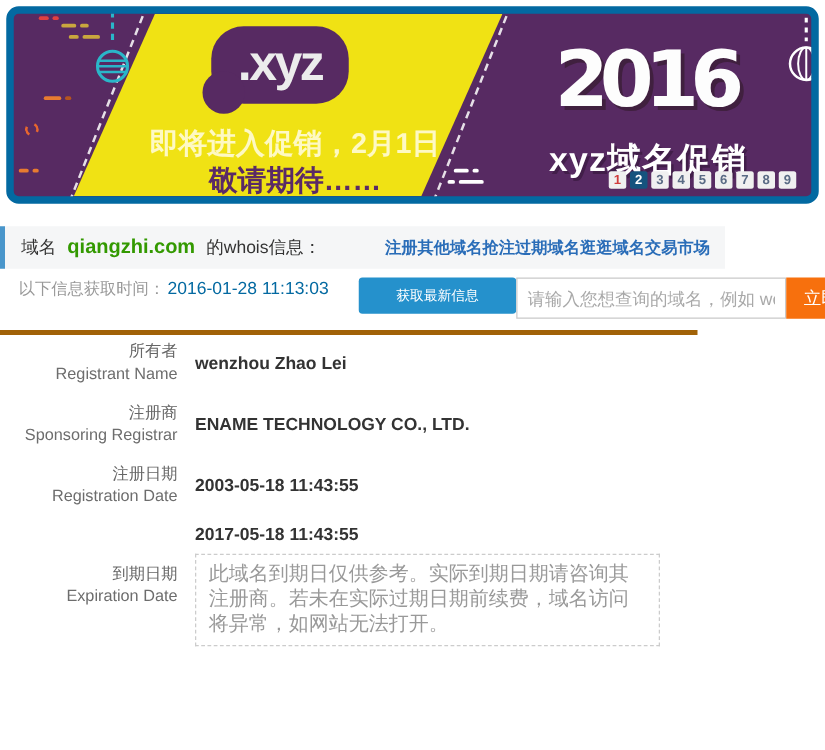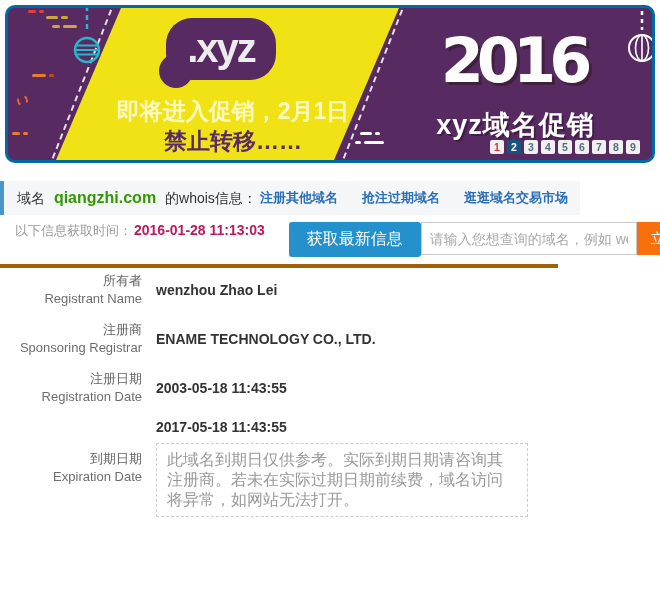--- a/index.html
+++ b/index.html
@@ -1,21 +1,21 @@
 <!DOCTYPE html>
 <html><head>
 <meta charset="utf-8">
 <style>
   * { box-sizing: border-box; margin: 0; padding: 0; }
   html, body { width: 660px; height: 600px; background: #fff; overflow: hidden;
     font-family: "Liberation Sans", "DejaVu Sans", sans-serif; }
 
   
   .banner { position: absolute; left: 5px; top: 5px; width: 650px; height: 158px;
-    background: #572a62; border: 3px solid #0369a1; border-radius: 10px;
+    background: #572a62; border: 6px solid #0369a1; border-radius: 10px;
     overflow: hidden; cursor: pointer; }
   .yellow-wedge { position: absolute; left: 0; top: 0; width: 100%; height: 100%;
     background: #f0e214; clip-path: polygon(113px 0, 391px 0, 326px 100%, 48px 100%); }
   .diag { position: absolute; top: -8px; height: 180px; width: 0;
     border-left: 2px dashed rgba(255,255,255,.85); transform: rotate(21.5deg);
     transform-origin: top left; }
   .diag.left  { left: 106px; }
   .diag.right { left: 397px; }
 
   .xyz-blob { position: absolute; left: 158px; top: 10px; width: 110px; height: 62px;
@@ -49,32 +49,32 @@
     border: 2px solid transparent; border-left-color: #e8662e; border-right-color: #e8662e;
     border-radius: 50%; transform: rotate(-18deg); }
   .orn { position: absolute; }
 
   
   .whois-header { position: absolute; left: 0; top: 181px; width: 580px; height: 34px;
     background: #f5f6f7; border-left: 4px solid #4996cb; display: flex;
     align-items: center; justify-content: space-between; padding: 0 12px 0 13px; }
   .wh-title { font-size: 14px; color: #333; white-space: nowrap; }
   .wh-domain { font-size: 16px; font-weight: bold; color: #339900; margin: 0 5px; }
-  .wh-links { display: flex; gap: 24px; }
+  .wh-links { display: flex; }
   .wh-links a { font-size: 13px; font-weight: bold; color: #2a6db8;
     text-decoration: none; cursor: pointer; white-space: nowrap; }
 
   
   .toolbar { position: absolute; left: 0; top: 222px; width: 558px; height: 46px;
     display: flex; align-items: flex-start; padding: 0 2px 4px 15px;
     border-bottom: 4px solid #a16207; background: #fff; }
   .tb-label { font-size: 13px; color: #999; white-space: nowrap; }
-  .tb-time { font-size: 14px; font-weight: bold; color: #be185d; margin-left: 2px; white-space: nowrap; }
-  .btn-refresh { margin-left: 24px; padding: 7px 18px; background: #2591cc; color: #fff;
-    font-size: 16px; border: none; border-radius: 3px; cursor: pointer; white-space: nowrap; }
+  .tb-time { font-size: 14px; font-weight: normal; color: #0369a1; margin-left: 2px; white-space: nowrap; }
+  .btn-refresh { margin-left: 24px; padding: 7px 30px; background: #2591cc; color: #fff;
+    font-size: 11px; border: none; border-radius: 3px; cursor: pointer; white-space: nowrap; }
   .search-group { margin-left: auto; display: flex; align-items: center; margin-right: 3px; }
   .search-input { width: 216px; height: 33px; border: 1px solid #c9c9c9; padding: 0 8px;
     font-size: 14px; color: #333; outline: none; }
   .search-input::placeholder { color: #a9a9a9; }
   .btn-search { height: 33px; padding: 0 14px; background: #f7700d; color: #fff;
     font-size: 14px; border: none; cursor: pointer; white-space: nowrap; }
 
   
   .whois-table { position: absolute; left: 0; top: 272px; width: 660px; }
   .wrow { display: flex; margin-bottom: 13px; align-items: center; }
@@ -127,21 +127,21 @@
     <line x1="17" y1="0" x2="17" y2="19" stroke="#fff" stroke-width="2.5" stroke-dasharray="4 4"></line>
     <circle cx="17" cy="37" r="13" fill="none" stroke="#fff" stroke-width="2"></circle>
     <ellipse cx="17" cy="37" rx="6.5" ry="13" fill="none" stroke="#fff" stroke-width="1.6"></ellipse>
     <line x1="17" y1="24" x2="17" y2="50" stroke="#fff" stroke-width="1.6"></line>
   </svg>
 
   <div class="xyz-blob">
     <span>.xyz</span>
   </div>
   <div class="promo1">即将进入促销，2月1日</div>
-  <div class="promo2">禁止转移……</div>
+  <div class="promo2">敬请期待……</div>
   <div class="year">2016</div>
   <div class="banner-title">xyz域名促销</div>
 
   <div class="pager">
     <span class="pg first">1</span>
     <span class="pg active">2</span>
     <span class="pg">3</span>
     <span class="pg">4</span>
     <span class="pg">5</span>
     <span class="pg">6</span>

